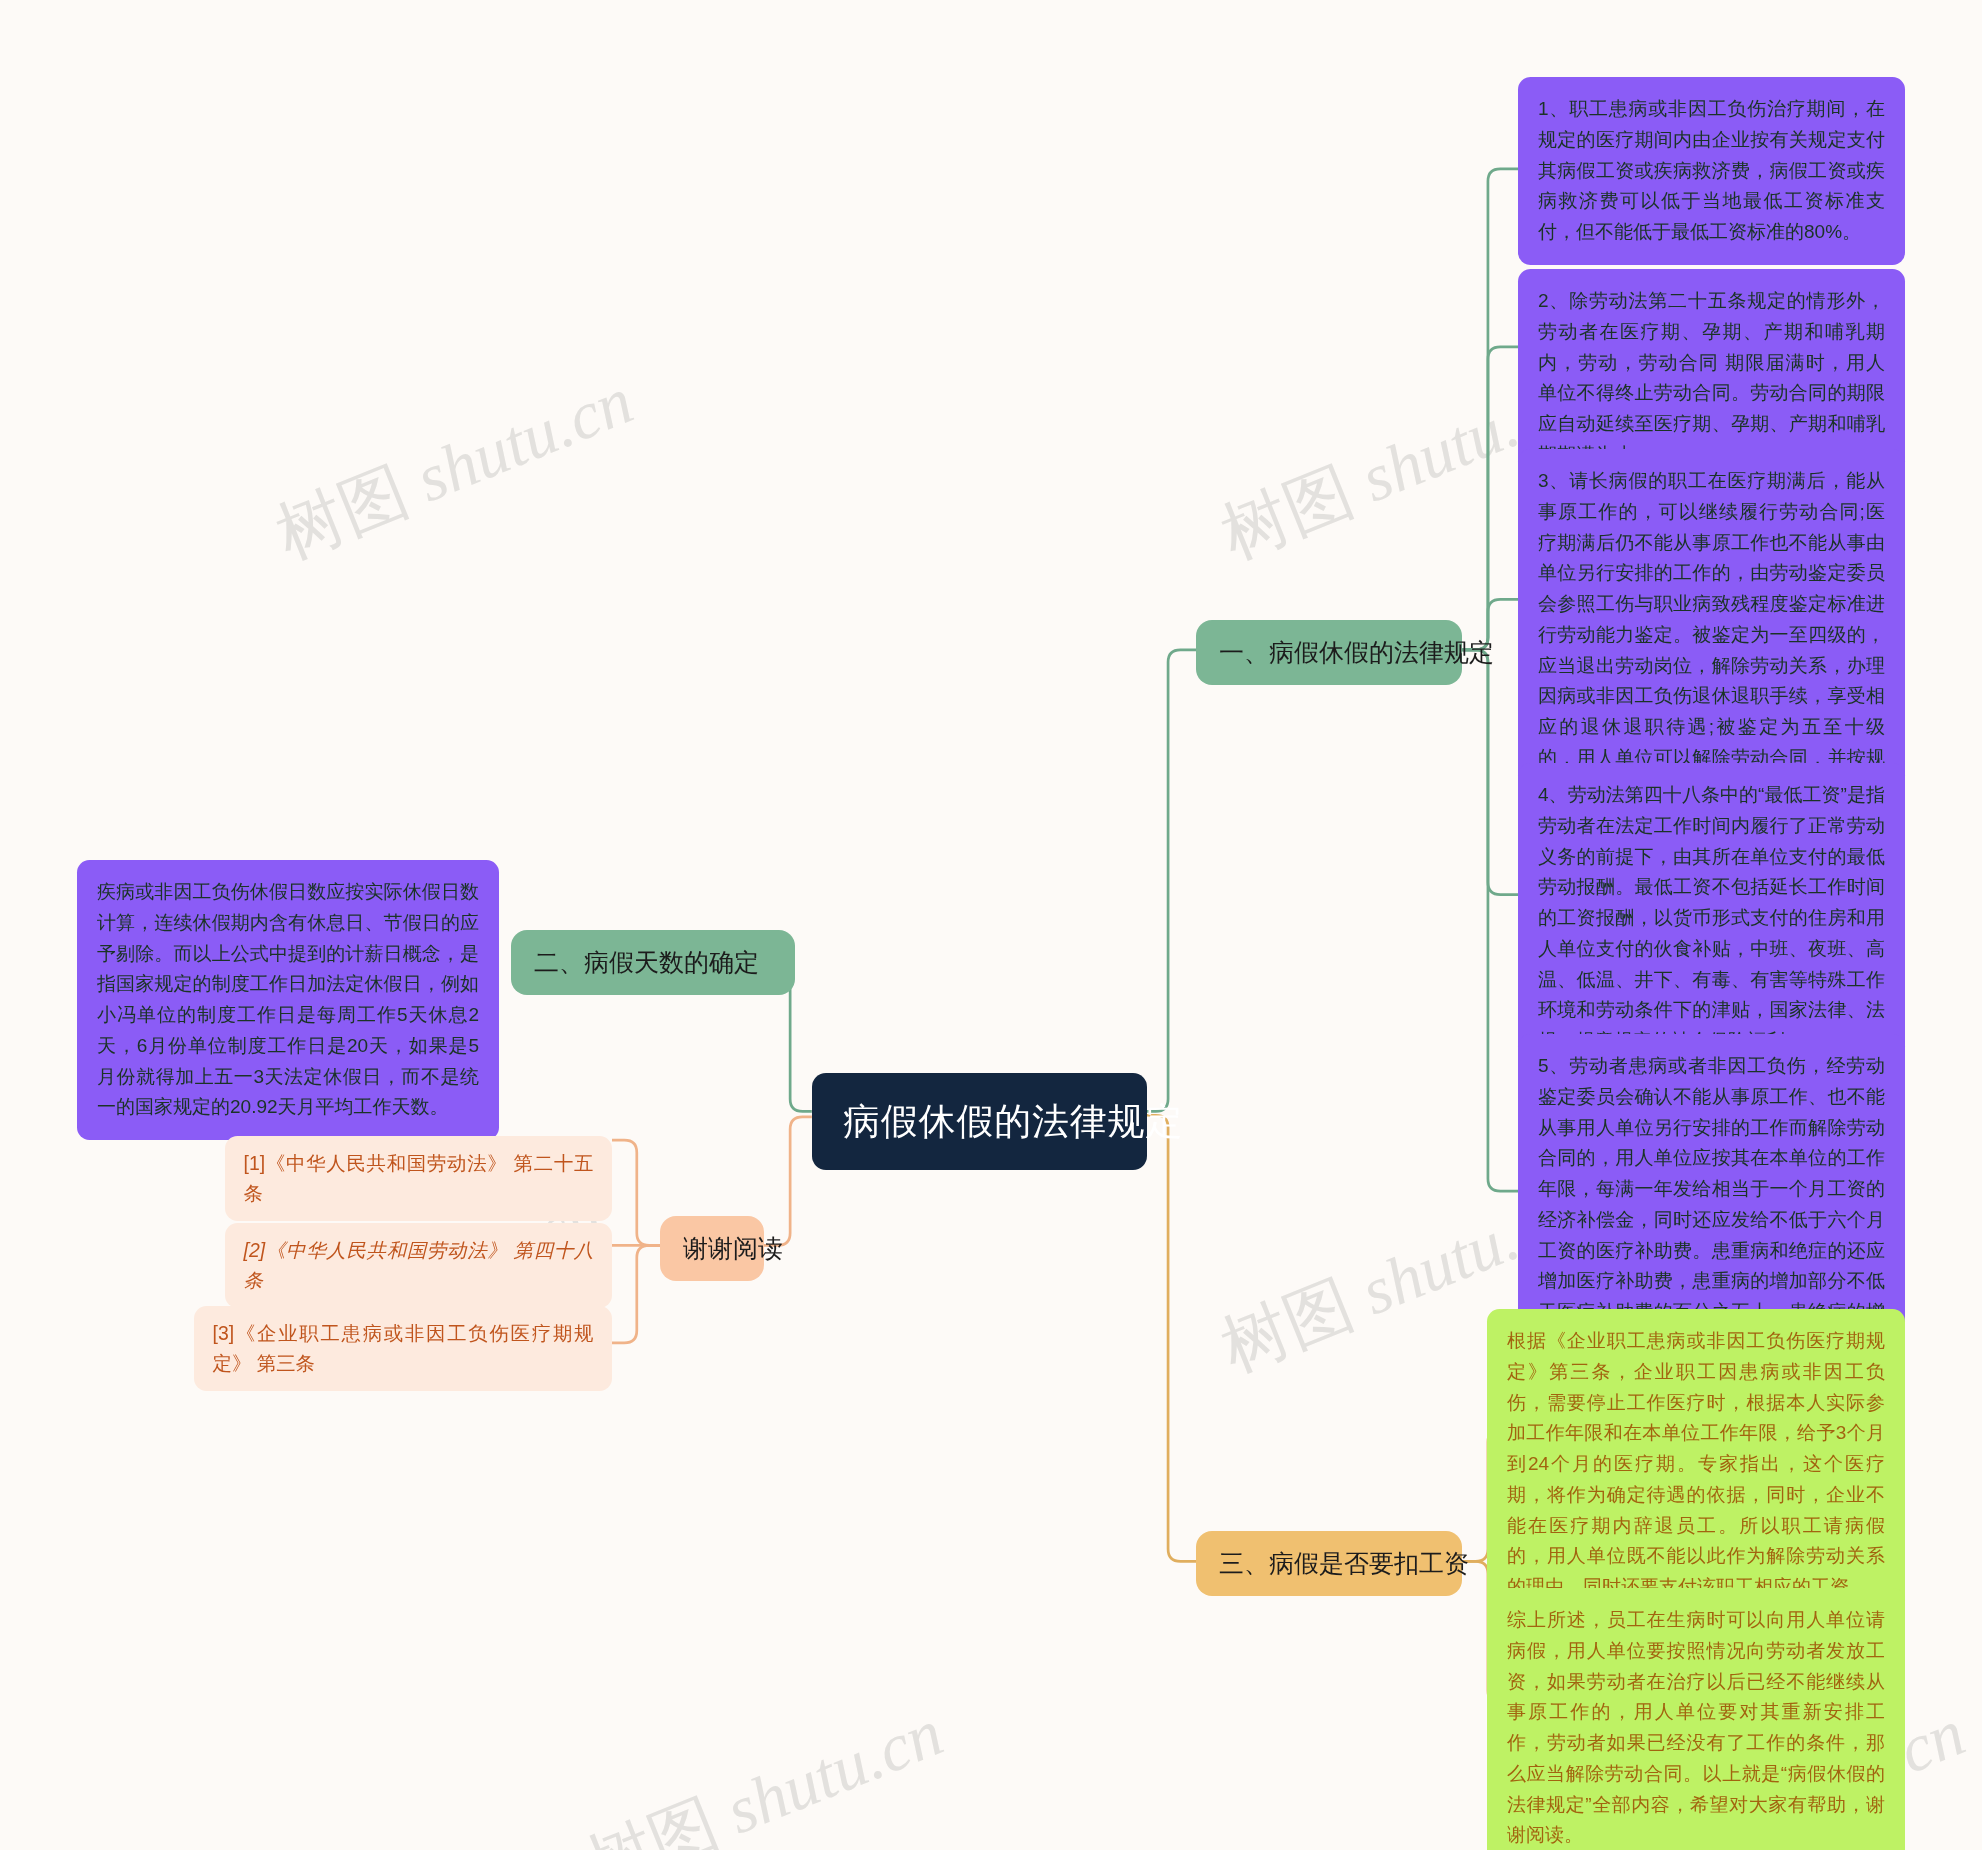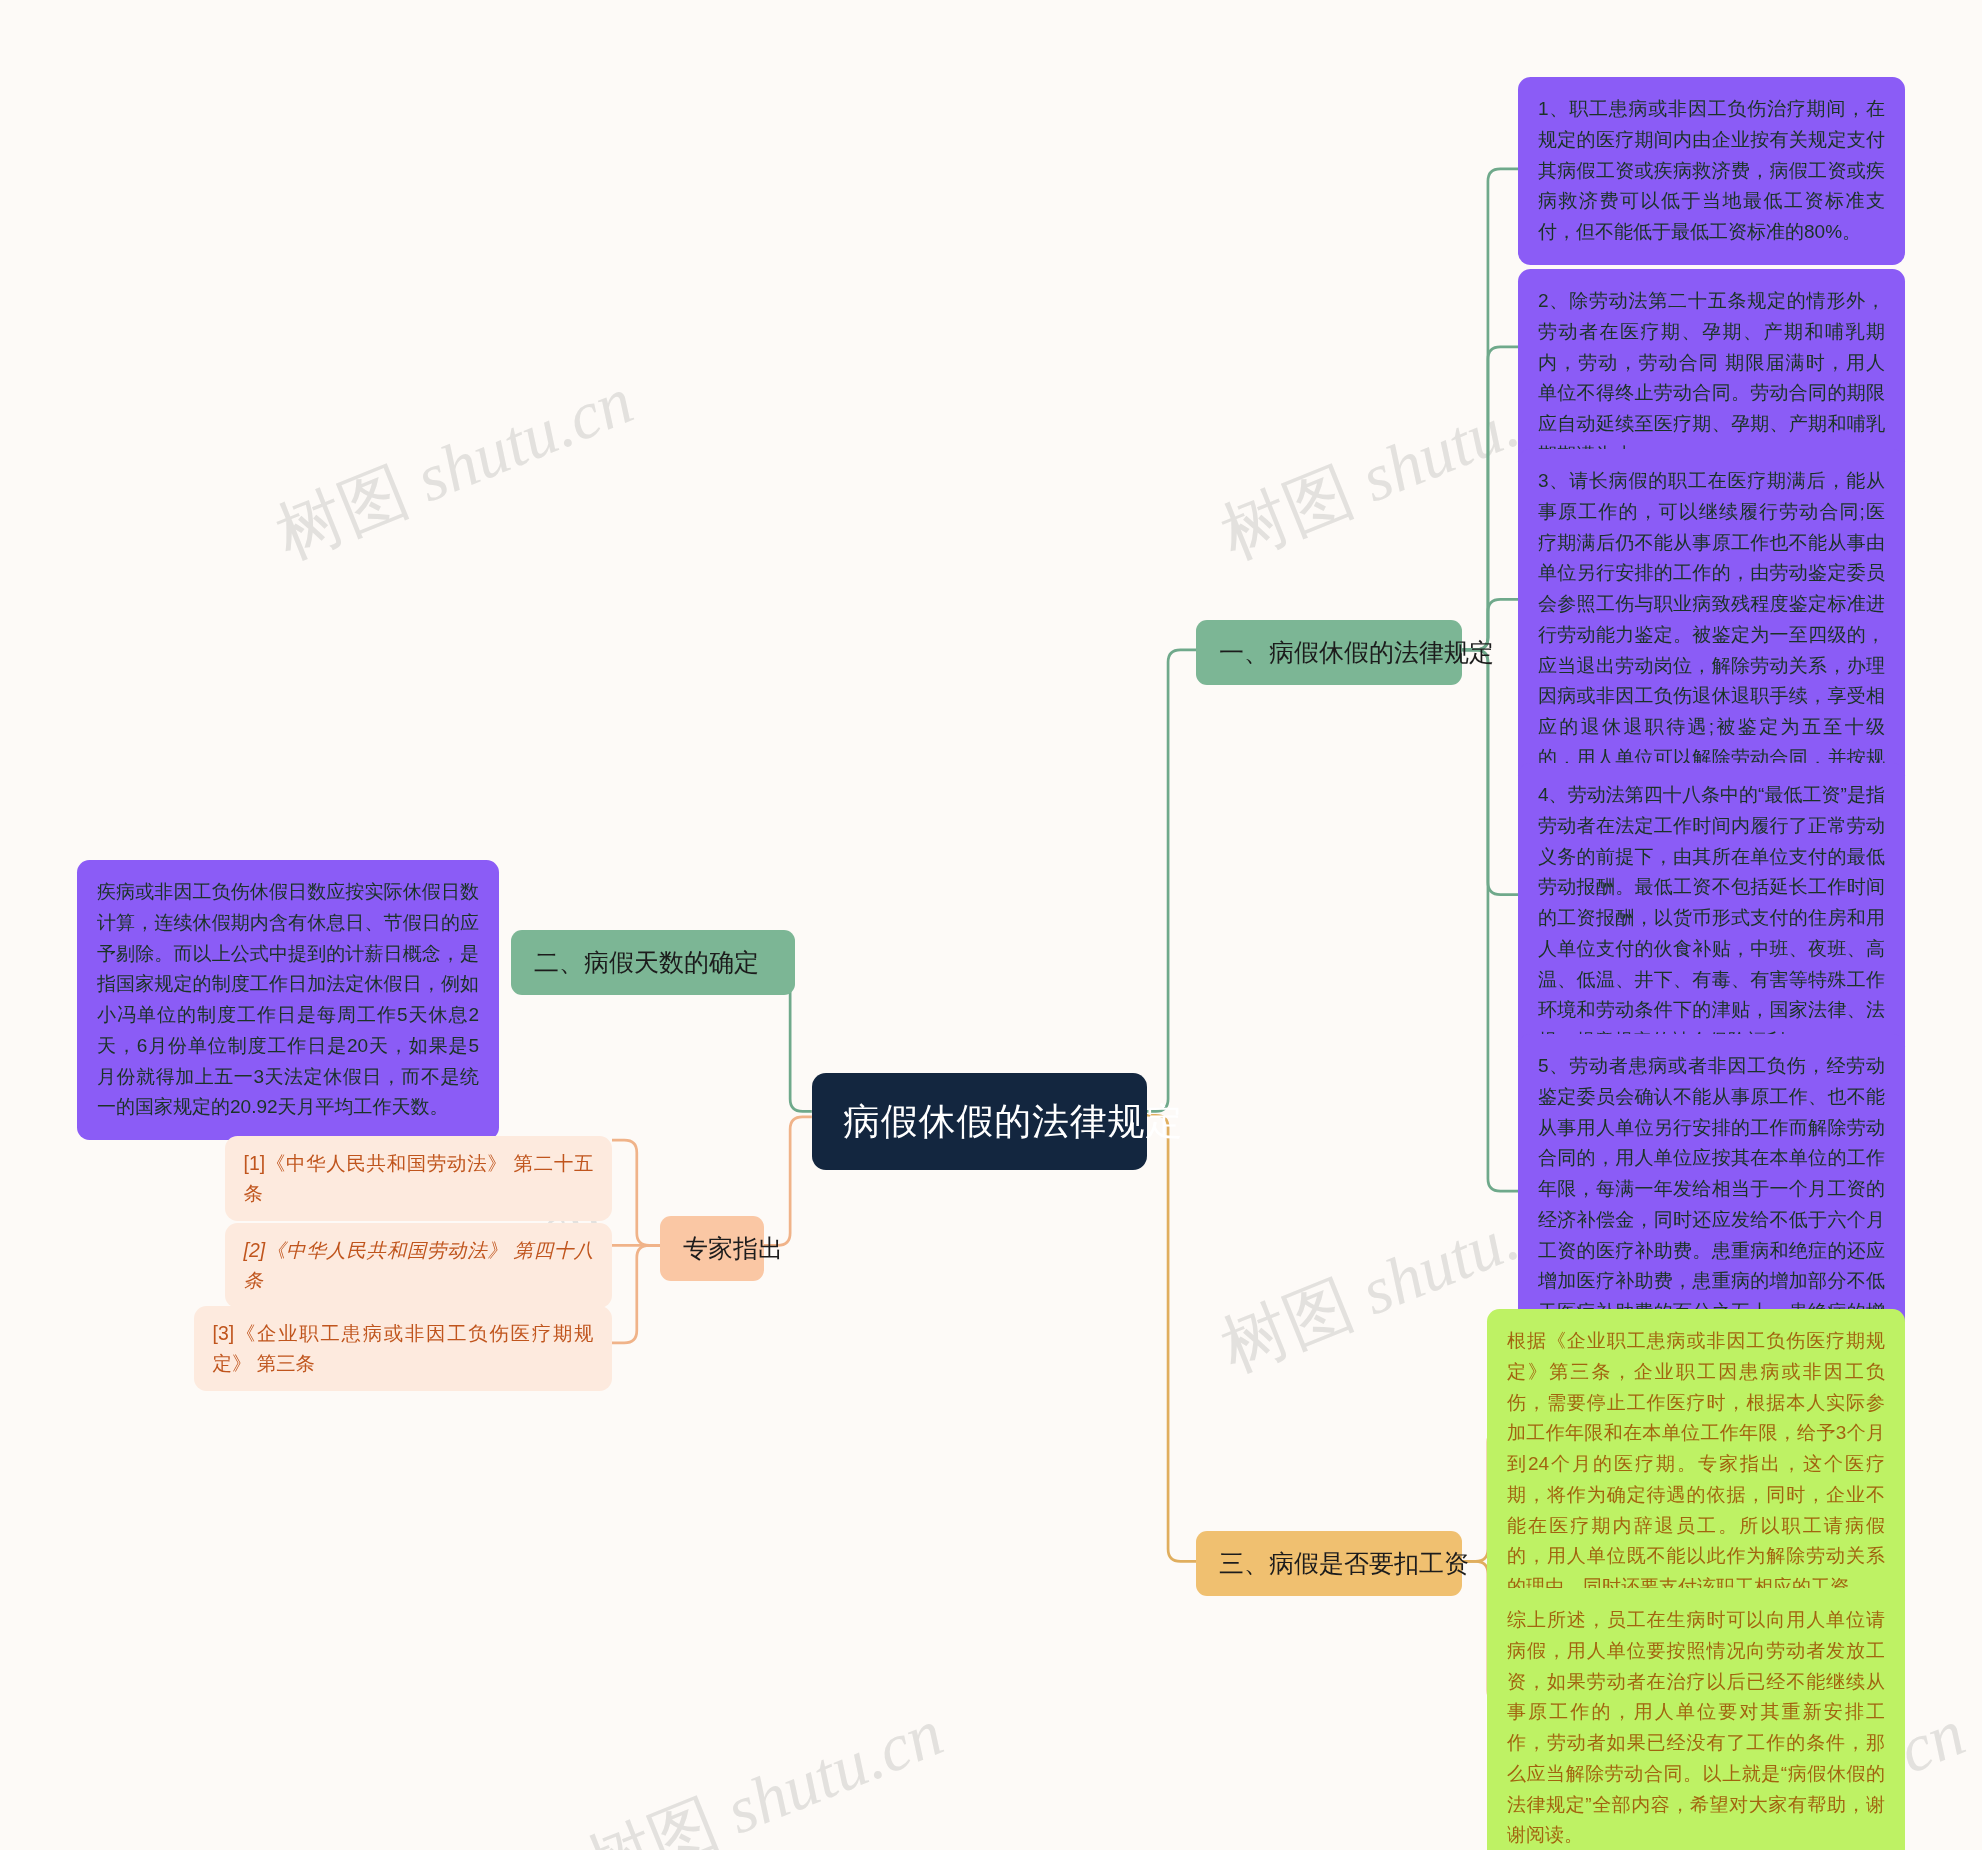--- a/index.html
+++ b/index.html
@@ -49,21 +49,21 @@
     padding: 18.6px 31px;
     border-radius: 14px;
     letter-spacing: 0.8px;
     white-space: nowrap;
   }
 
   
   .pill {
     font-size: 25px;
     padding: 12.4px 23px;
-    border-radius: 11px;
+    border-radius: 16px;
     white-space: nowrap;
     color:#1c1c1c;
   }
   .pill-green  { background:#7cb695; }
   .pill-amber  { background:#f0c070; }
   .pill-salmon { background:#fac7a4; }
 
   
   .card {
     font-size: 19px;
@@ -134,18 +134,18 @@
 
 <div class="node pill pill-green" style="left:511px; top:930px; width:284px;">二、病假天数的确定</div>
 
 <div class="node card card-green" style="left:77px; top:860px; width:422px;">疾病或非因工负伤休假日数应按实际休假日数计算，连续休假期内含有休息日、节假日的应予剔除。而以上公式中提到的计薪日概念，是指国家规定的制度工作日加法定休假日，例如小冯单位的制度工作日是每周工作5天休息2天，6月份单位制度工作日是20天，如果是5月份就得加上五一3天法定休假日，而不是统一的国家规定的20.92天月平均工作天数。</div>
 
 <div class="node pill pill-amber" style="left:1196px; top:1531px; width:266px;">三、病假是否要扣工资</div>
 
 <div class="node card card-cream" style="left:1487px; top:1309px; width:418px;">根据《企业职工患病或非因工负伤医疗期规定》第三条，企业职工因患病或非因工负伤，需要停止工作医疗时，根据本人实际参加工作年限和在本单位工作年限，给予3个月到24个月的医疗期。专家指出，这个医疗期，将作为确定待遇的依据，同时，企业不能在医疗期内辞退员工。所以职工请病假的，用人单位既不能以此作为解除劳动关系的理由，同时还要支付该职工相应的工资。</div>
 <div class="node card card-cream" style="left:1487px; top:1588px; width:418px;">综上所述，员工在生病时可以向用人单位请病假，用人单位要按照情况向劳动者发放工资，如果劳动者在治疗以后已经不能继续从事原工作的，用人单位要对其重新安排工作，劳动者如果已经没有了工作的条件，那么应当解除劳动合同。以上就是“病假休假的法律规定”全部内容，希望对大家有帮助，谢谢阅读。</div>
 
-<div class="node pill pill-salmon" style="left:660px; top:1216px; width:104px;">专家指出</div>
+<div class="node pill pill-salmon" style="left:660px; top:1216px; width:104px;">谢谢阅读</div>
 
 <div class="node card card-peach ref" style="left:225px; top:1136px; width:387px;">[1]《中华人民共和国劳动法》 第二十五条</div>
 <div class="node card card-peach ref" style="left:225px; top:1223px; width:387px;font-style:italic;">[2]《中华人民共和国劳动法》 第四十八条</div>
 <div class="node card card-peach ref" style="left:194px; top:1306px; width:418px;">[3]《企业职工患病或非因工负伤医疗期规定》 第三条</div>
 
 
 </body></html>

